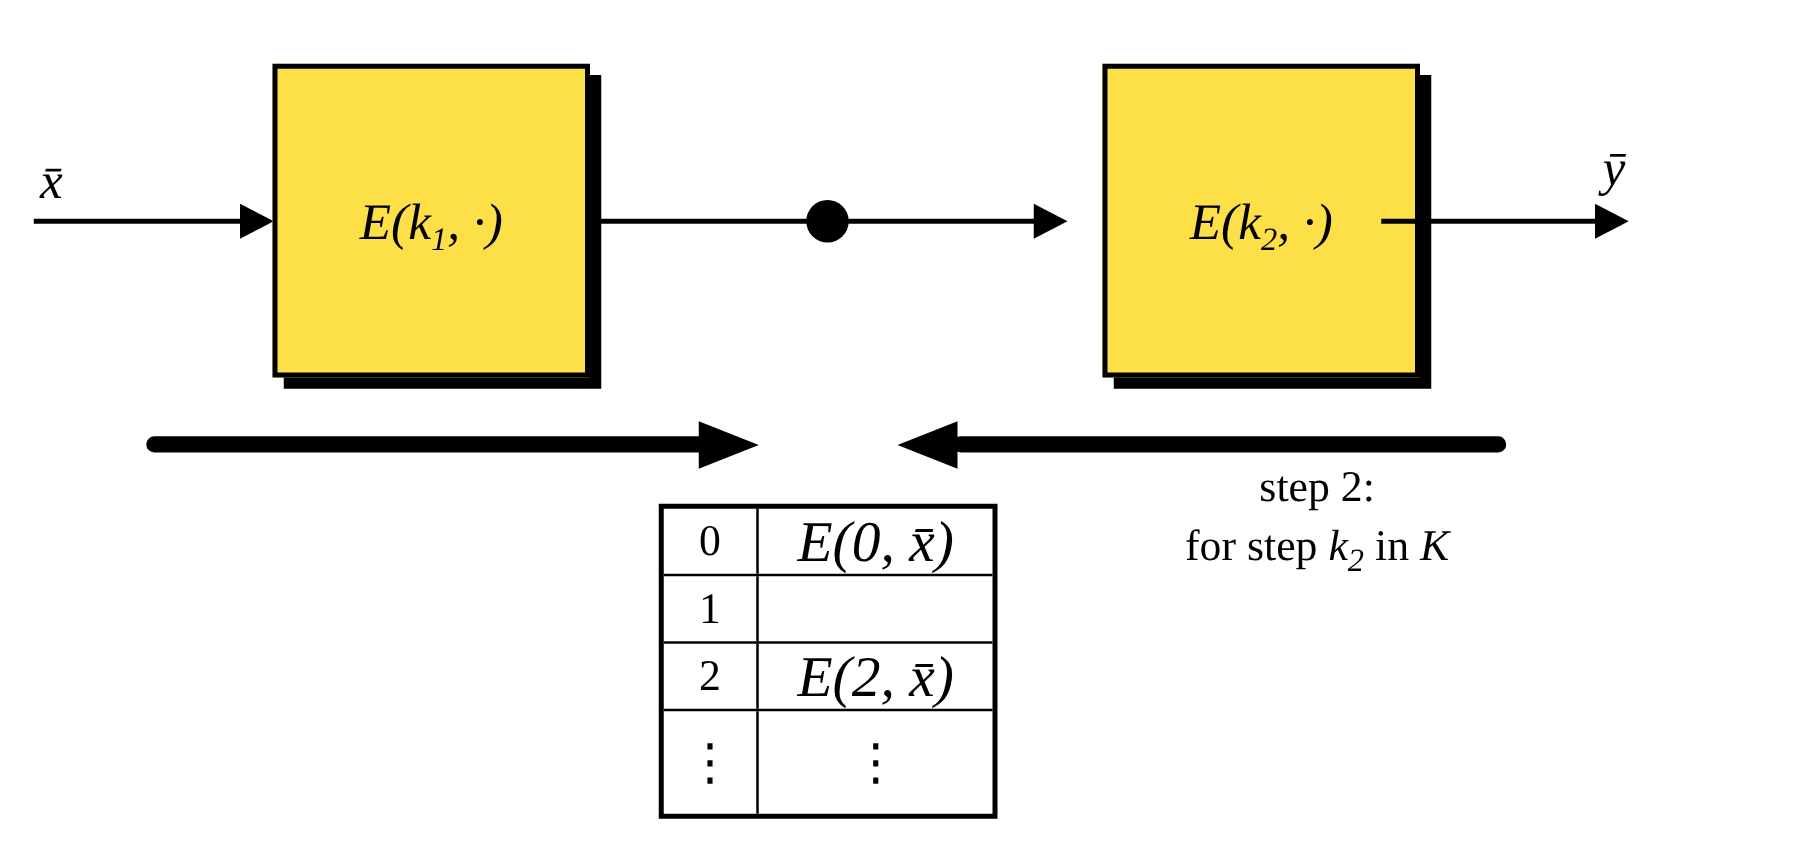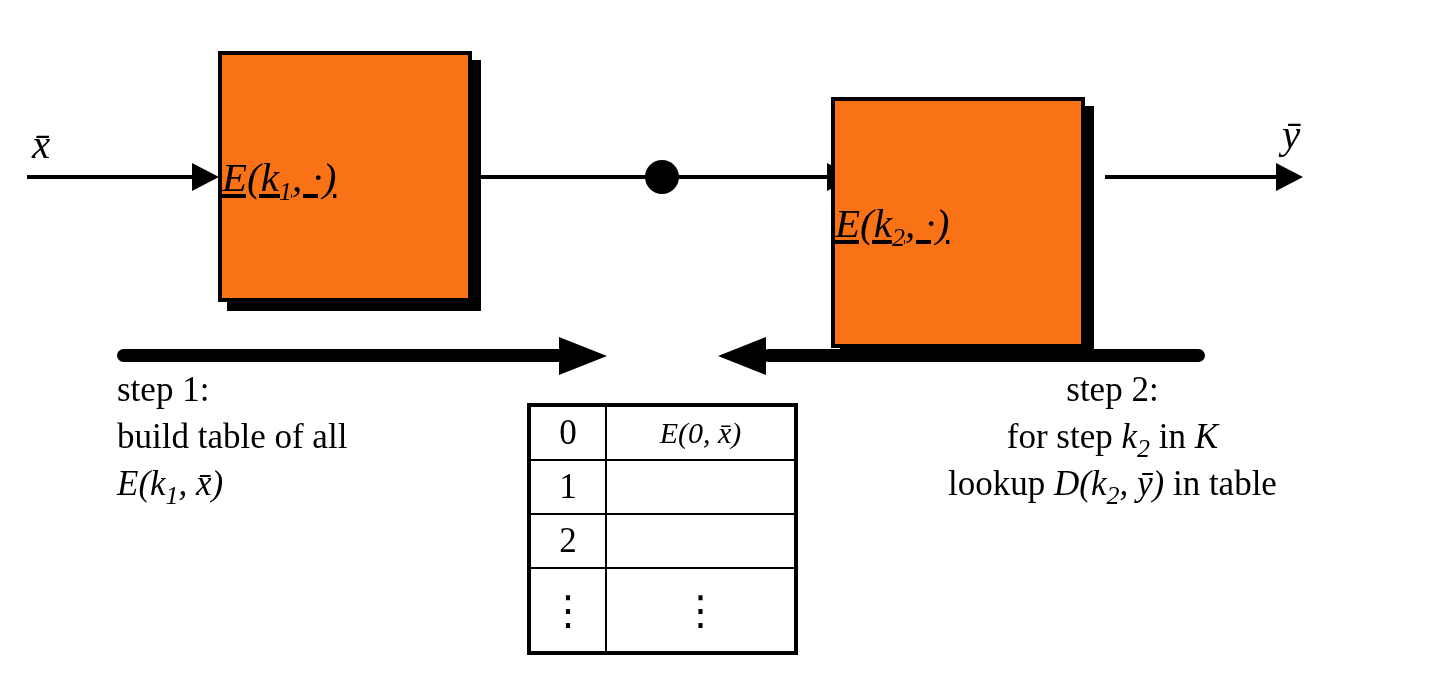--- a/index.html
+++ b/index.html
@@ -26,23 +26,23 @@
     position: absolute; width: 0; height: 0;
     border-top: 14px solid transparent;
     border-bottom: 14px solid transparent;
     border-left: 27px solid #000;
   }
   
   .block {
     position: absolute;
     width: 246px; height: 243px;
     border: 4px solid #000;
-    background: #f97316;
+    background: #fde047;
     box-shadow: 9px 9px 0 0 #000;
-    display: flex; align-items: center;  text-decoration: underline;
+    display: flex; align-items: center; justify-content: center;
   }
   .block-label { font-size: 41px; white-space: nowrap; }
   
   .dot {
     position: absolute;
     width: 34px; height: 34px;
     background: #000; border-radius: 50%;
   }
   
   .wire-label { position: absolute; font-size: 41px; }
@@ -84,21 +84,21 @@
   .trow.dots-row { height: 82px; }
   .tkey {
     width: 74px;
     border-right: 2px solid #000;
     display: flex; align-items: center; justify-content: center;
     font-size: 35px;
   }
   .tval {
     flex: 1;
     display: flex; align-items: center; justify-content: center;
-    font-size: 30px;
+    font-size: 46px;
   }
   .dots-row .tkey, .dots-row .tval {
     font-family: "DejaVu Sans", "DejaVu Serif", sans-serif;
     font-style: normal;
     font-size: 40px;
   }
 </style>
 </head>
 <body>
 
@@ -109,56 +109,51 @@
   <div class="ah-right" style="left:192px; top:163px;"></div>
 
   <div class="block" style="left:218px; top:51px;">
     <div class="block-label math"><span>E(k</span><sub>1</sub><span>, ·)</span></div>
   </div>
 
   <div class="hline" style="left:472px; top:175px; width:360px;"></div>
   <div class="dot" style="left:645px; top:160px;"></div>
   <div class="ah-right" style="left:827px; top:163px;"></div>
 
-  <div class="block" style="left:831px; top:51px;margin-top:46px;">
+  <div class="block" style="left:882px; top:51px;">
     <div class="block-label math"><span>E(k</span><sub>2</sub><span>, ·)</span></div>
   </div>
 
   <div class="hline" style="left:1105px; top:175px; width:175px;"></div>
   <div class="ah-right" style="left:1276px; top:163px;"></div>
   <div class="wire-label math" style="left:1282px; top:110px;">ȳ</div>
 
   <div class="fatline" style="left:117px; top:349px; width:455px;"></div>
   <div class="fat-ah-right" style="left:559px; top:337px;"></div>
 
   <div class="fatline" style="left:762px; top:349px; width:443px;"></div>
   <div class="fat-ah-left" style="left:718px; top:337px;"></div>
 
-  <div class="steptext" style="left:117px; top:366px;">
-    <div>step 1:</div>
-    <div>build table of all</div>
-    <div class="math"><span>E(k</span><sub>1</sub><span>, x̄)</span></div>
-  </div>
 
   <div class="steptext" style="left:948px; top:366px;text-align:center;">
     <div>step 2:</div>
     <div><span>for step </span><span class="math"><span>k</span><sub>2</sub></span><span> in </span><span class="math">K</span></div>
-    <div><span>lookup </span><span class="math"><span>D(k</span><sub>2</sub><span>, ȳ)</span></span><span> in table</span></div>
   </div>
 
   <div class="lookup-table">
     <div class="trow">
       <div class="tkey">0</div>
       <div class="tval math">E(0, x̄)</div>
     </div>
     <div class="trow">
       <div class="tkey">1</div>
     </div>
     <div class="trow">
       <div class="tkey">2</div>
+      <div class="tval math">E(2, x̄)</div>
     </div>
     <div class="trow dots-row">
       <div class="tkey">⋮</div>
       <div class="tval">⋮</div>
     </div>
   </div>
 
 </div>
 
 </body></html>

